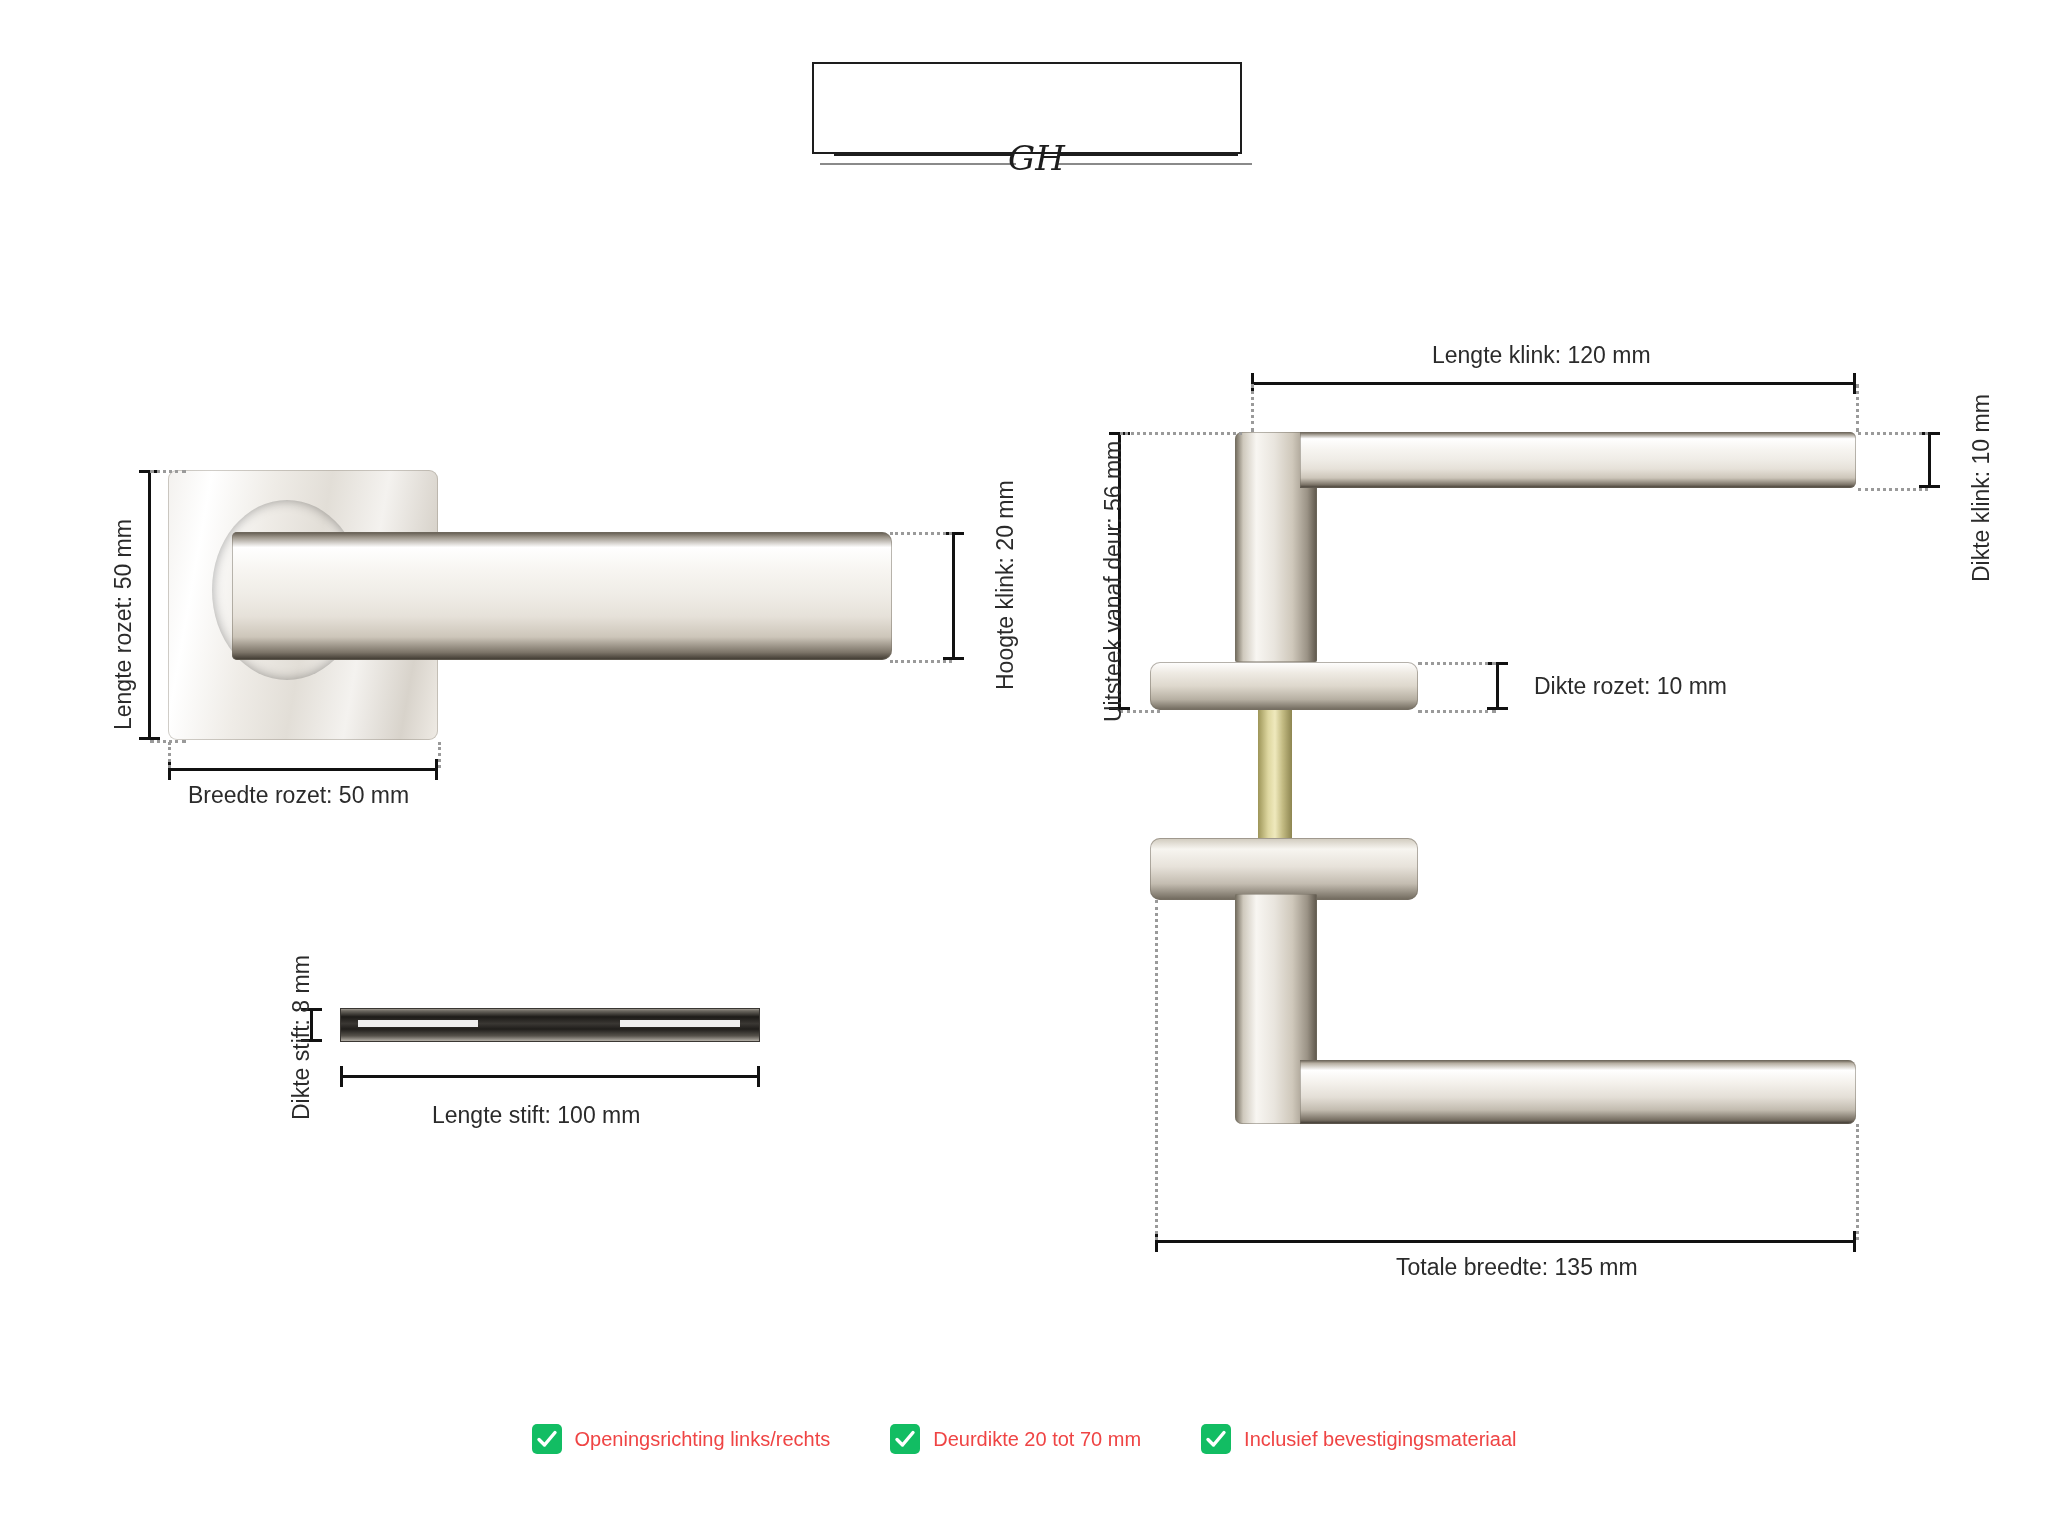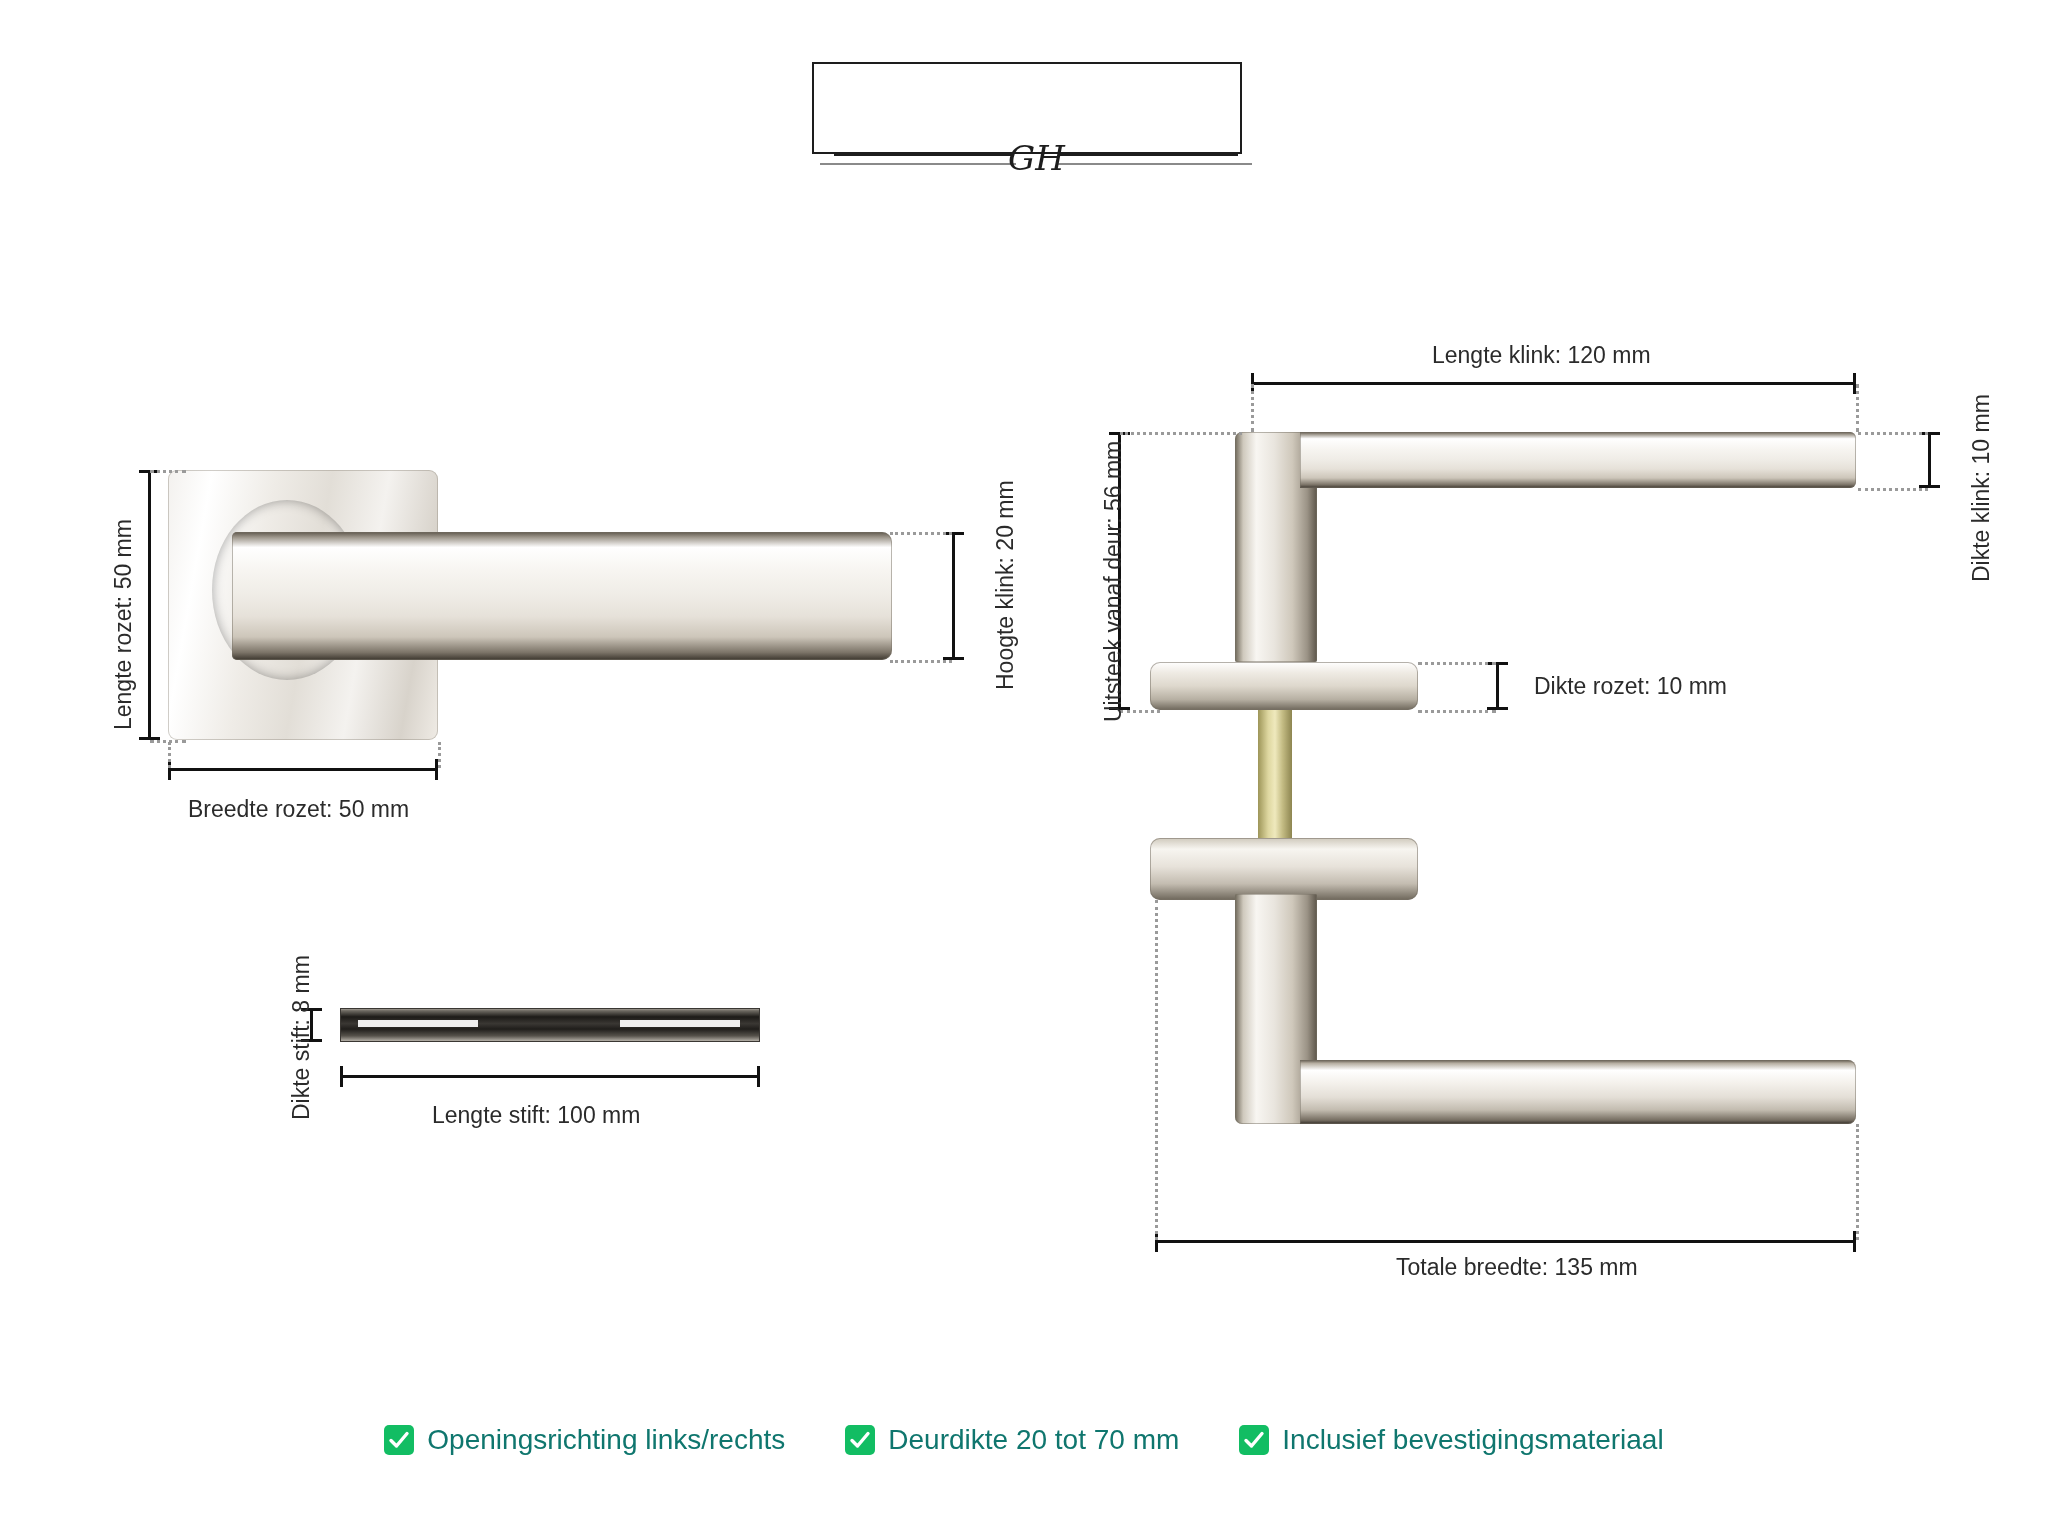--- a/index.html
+++ b/index.html
@@ -189,22 +189,22 @@
     width: 30px;
     height: 30px;
     border-radius: 5px;
     flex: 0 0 auto;
     display: flex;
     align-items: center;
     justify-content: center;
   }
   .feature-check svg { display: block; }
   .feature-label {
-    font-size: 28px;
-    color: #0f766e;
+    font-size: 20px;
+    color: #ef4444;
     white-space: nowrap;
   }
 </style>
 </head>
 <body>
 
 <div id="logo">
   <div id="logo-box"></div>
   <div class="logo-rule" id="logo-rule-l1"></div>
   <div class="logo-rule" id="logo-rule-l2"></div>
@@ -222,21 +222,21 @@
   <div class="lever-bar" style="left:232px; top:532px; width:660px; height:128px; border-radius:5px 10px 10px 5px;"></div>
 
   <div class="dim-v" style="left:148px; top:470px; height:270px;"></div>
   <div class="lead-h" style="left:150px; top:470px; width:36px;"></div>
   <div class="lead-h" style="left:150px; top:740px; width:36px;"></div>
   <div class="dim-label rot-cw" style="left:110px; top:730px;">Lengte rozet: 50 mm</div>
 
   <div class="dim-h" style="left:168px; top:768px; width:270px;"></div>
   <div class="lead-v" style="left:168px; top:742px; height:26px;"></div>
   <div class="lead-v" style="left:438px; top:742px; height:26px;"></div>
-  <div class="dim-label" style="left:188px; top:782px;margin-top:14px;">Breedte rozet: 50 mm</div>
+  <div class="dim-label" style="left:188px; top:782px;">Breedte rozet: 50 mm</div>
 
   <div class="dim-v" style="left:952px; top:532px; height:128px;"></div>
   <div class="lead-h" style="left:890px; top:532px; width:62px;"></div>
   <div class="lead-h" style="left:890px; top:660px; width:62px;"></div>
   <div class="dim-label rot-cw" style="left:992px; top:690px;">Hoogte  klink: 20 mm</div>
 </div>
 
 <div>
   <div id="stift-bar" style="left:340px; top:1008px; width:420px; height:34px;"></div>
   <div class="stift-slot" style="left:358px; top:1020px; width:120px; height:7px;"></div>

